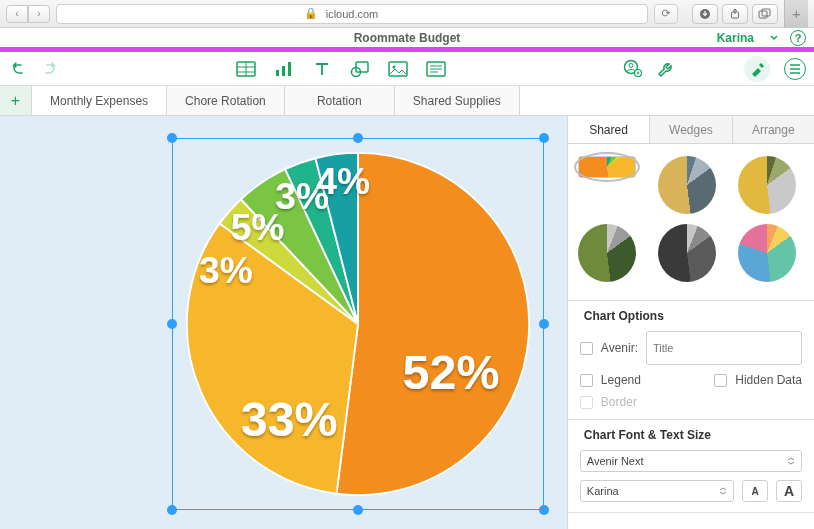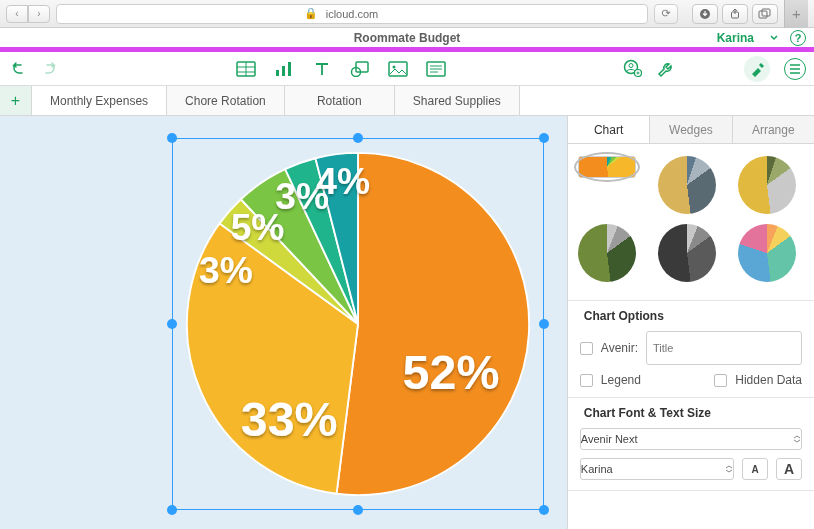--- a/index.html
+++ b/index.html
@@ -52,21 +52,21 @@
   .insp-tab:last-child { border-right:none; }
   .insp-tab.active { background:#fff; color:#333; }
   .styles { padding:12px 10px; display:grid; grid-template-columns:repeat(3,1fr); gap:10px 14px; }
   .style-sw { width:58px; height:58px; border-radius:50%; position:relative; }
   .style-sw.sel::after{content:"";position:absolute;inset:-5px;border:2px solid #bdbdbd;border-radius:50%;}
   .section-h { font-weight:600; color:#333; padding:6px 16px 4px; }
   .row { display:flex; align-items:center; gap:8px; padding:4px 12px; }
   .chk { width:13px;height:13px;border:1px solid #bcbcbc;border-radius:2px;background:#fff; }
   .chk.disabled{opacity:.5}
   .tinput { flex:1; height:22px; border:1px solid #cfcfcf; border-radius:3px; padding:16px 6px; font-size:11px; color:#aaa; background:#fff; }
-  .sel { flex:1; height:22px; border:1px solid #cfcfcf; border-radius:3px; background:#fff; display:flex; align-items:center; justify-content:space-between; padding:0 0; font-size:11px; color:#444; }
+  .sel { flex:1; height:22px; border:1px solid #cfcfcf; border-radius:3px; background:#fff; display:flex; align-items:center; justify-content:space-between; padding:0 6px; font-size:11px; color:#444; }
   .sel .dd{width:8px;height:8px;}
   .divider { height:1px;background:#e5e5e5;margin:6px 0 2px; }
   .sizebtn { width:26px;height:22px;border:1px solid #cfcfcf;border-radius:3px;display:flex;align-items:center;justify-content:center;font-weight:600;background:#fff; }
   .lbl{color:#555;}
   .lbl.disabled{color:#bbb;}
 </style>
 </head>
 <body>
 
 <div class="chrome">
@@ -243,21 +243,21 @@
           <text class="plabel sm" x="-30" y="-62" text-anchor="middle" filter="url(#sh)">3%</text>
           <text class="plabel sm" x="-8" y="-70" text-anchor="middle" filter="url(#sh)">4%</text>
         </g>
       </svg>
     </div>
   </div>
 
   <div class="inspector">
     <div class="insp-tabs">
       <div class="insp-tab active">
-          <span>Chart</span>
+          <span>Shared</span>
         </div>
       <div class="insp-tab">
           <span>Wedges</span>
         </div>
       <div class="insp-tab">
           <span>Arrange</span>
         </div>
     </div>
     <div class="styles">
       <div class="style-sw sel" style="background:conic-gradient(#16a0a3 0 4%, #1fb48b 4% 7%, #7ac543 7% 12%, #cfd93c 12% 15%, #f7b72a 15% 48%, #f28d1e 48% 100%)"></div>
@@ -273,20 +273,24 @@
       <div class="chk"></div>
       <span class="lbl">Avenir:</span>
       <input class="tinput" placeholder="Title" style="">
     </div>
     <div class="row">
       <div class="chk"></div>
       <span class="lbl" style="flex:1">Legend</span>
       <div class="chk"></div>
       <span class="lbl">Hidden Data</span>
     </div>
+    <div class="row">
+      <div class="chk disabled"></div>
+      <span class="lbl disabled">Border</span>
+    </div>
     <div class="divider"></div>
     <div class="section-h">Chart Font &amp; Text Size</div>
     <div class="row">
       <div class="sel">
         <span>Avenir Next</span>
         <svg class="dd">
             <path d="M1 3l3-2 3 2M1 5l3 2 3-2" stroke="#888" fill="none"></path>
           </svg>
       </div>
     </div>

